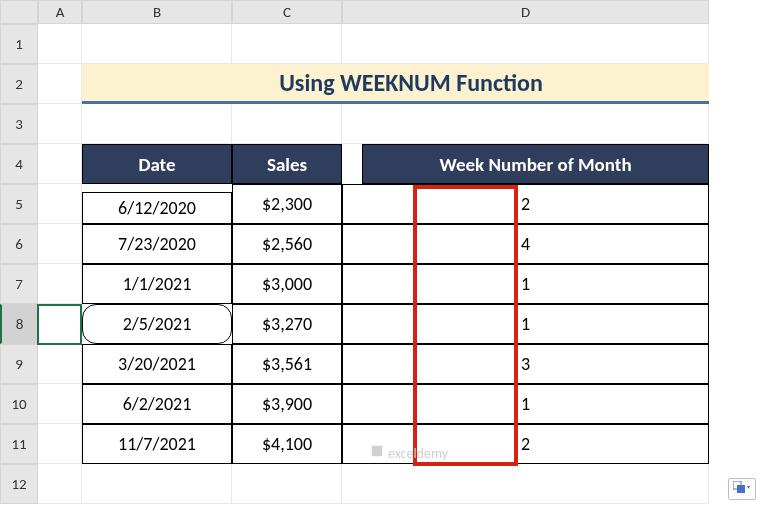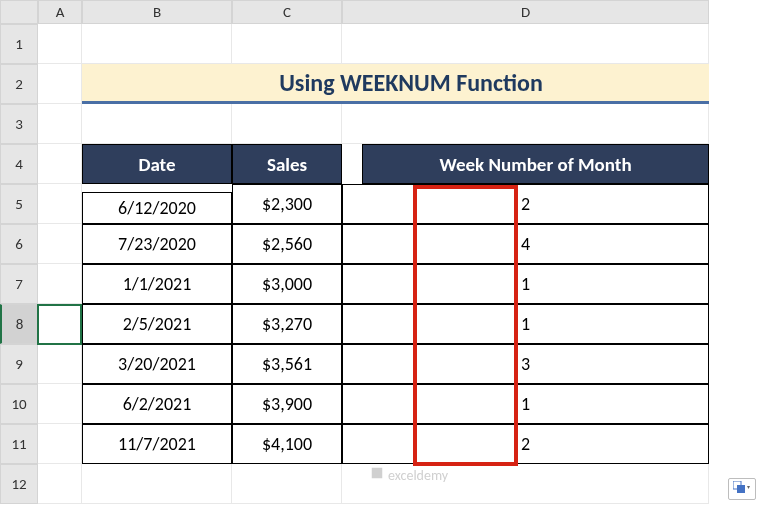--- a/index.html
+++ b/index.html
@@ -61,21 +61,21 @@
     .highlight-box {
       position: absolute;
       border: 4px solid #d62213;
       pointer-events: none;
     }
     .watermark {
       position: absolute;
       color: #d0d0d0;
       font-size: 14px;
       left: 370px;
-      top: 466px;
+      top: 444px;
       display: flex;
       align-items: center;
       gap: 4px;
     }
     .watermark svg { width: 14px; height: 14px; }
     .fill-handle-btn {
       position: absolute;
       right: 12px;
       bottom: 12px;
       width: 28px;
@@ -150,21 +150,21 @@
   <div class="cell td" style="grid-column:5;grid-row:6;">2</div>
 
   <div class="cell td" style="grid-column:3;grid-row:7;">7/23/2020</div>
   <div class="cell td" style="grid-column:4;grid-row:7;">$2,560</div>
   <div class="cell td" style="grid-column:5;grid-row:7;">4</div>
 
   <div class="cell td" style="grid-column:3;grid-row:8;">1/1/2021</div>
   <div class="cell td" style="grid-column:4;grid-row:8;">$3,000</div>
   <div class="cell td" style="grid-column:5;grid-row:8;">1</div>
 
-  <div class="cell td" style="grid-column:3;grid-row:9;">2/5/2021</div>
+  <div class="cell td" style="grid-column:3;grid-row:9;border-radius:14px;">2/5/2021</div>
   <div class="cell td" style="grid-column:4;grid-row:9;">$3,270</div>
   <div class="cell td" style="grid-column:5;grid-row:9;">1</div>
 
   <div class="cell td" style="grid-column:3;grid-row:10;">3/20/2021</div>
   <div class="cell td" style="grid-column:4;grid-row:10;">$3,561</div>
   <div class="cell td" style="grid-column:5;grid-row:10;">3</div>
 
   <div class="cell td" style="grid-column:3;grid-row:11;">6/2/2021</div>
   <div class="cell td" style="grid-column:4;grid-row:11;">$3,900</div>
   <div class="cell td" style="grid-column:5;grid-row:11;">1</div>

